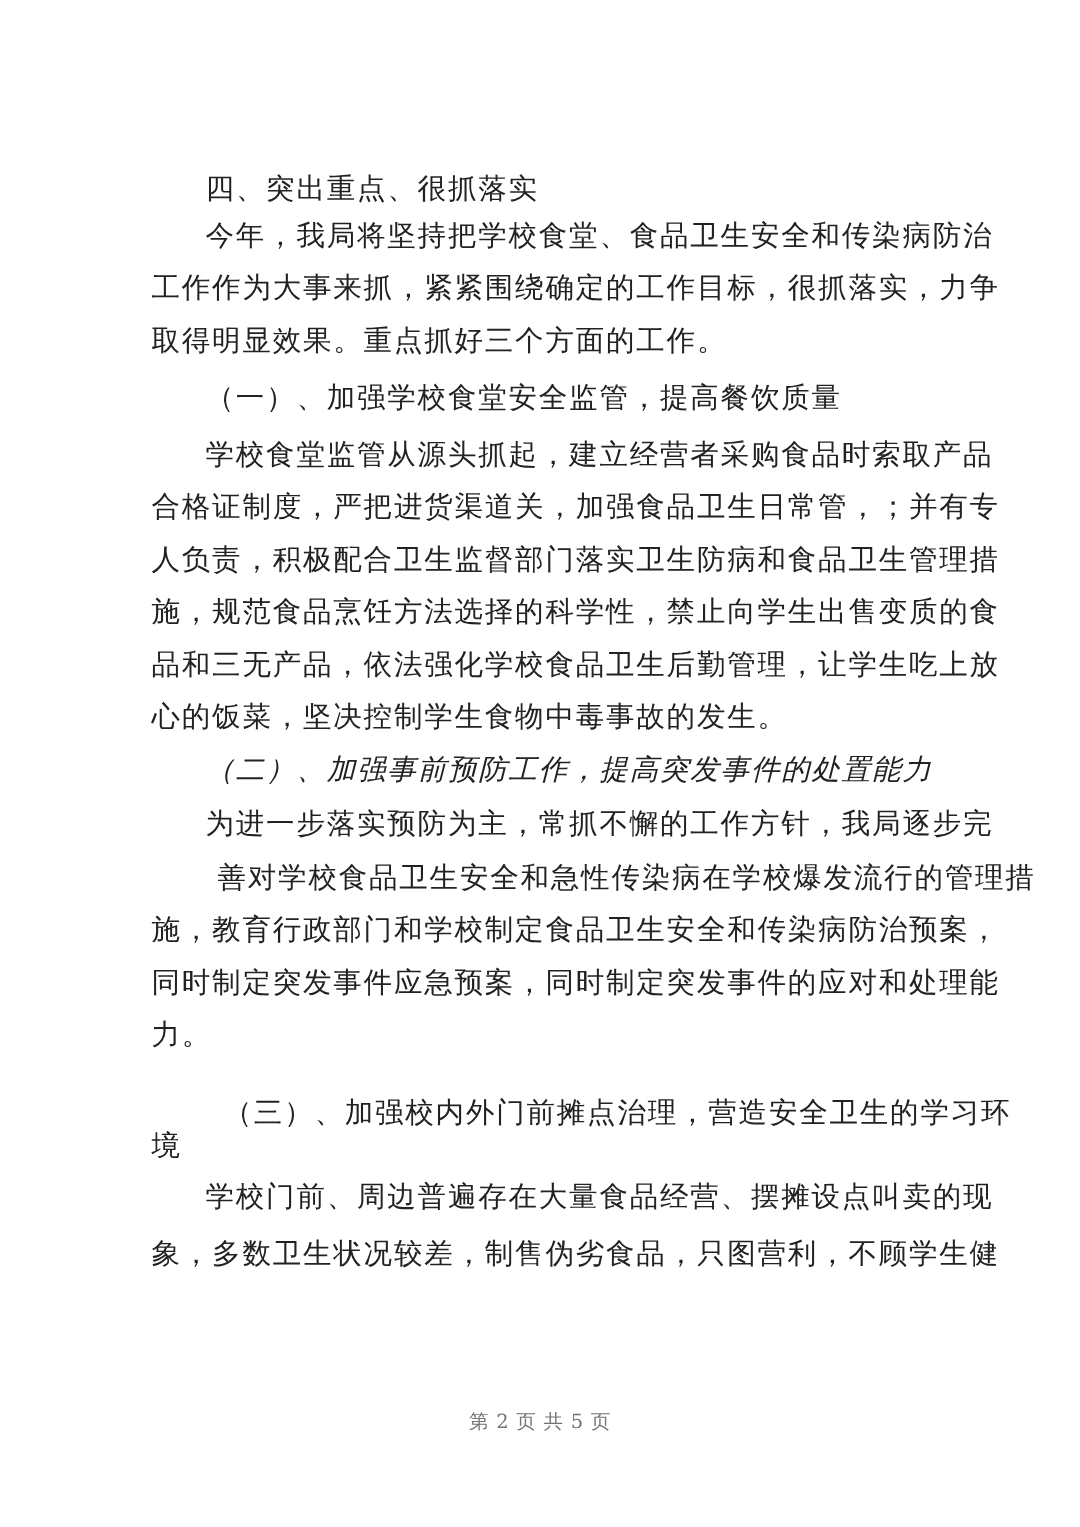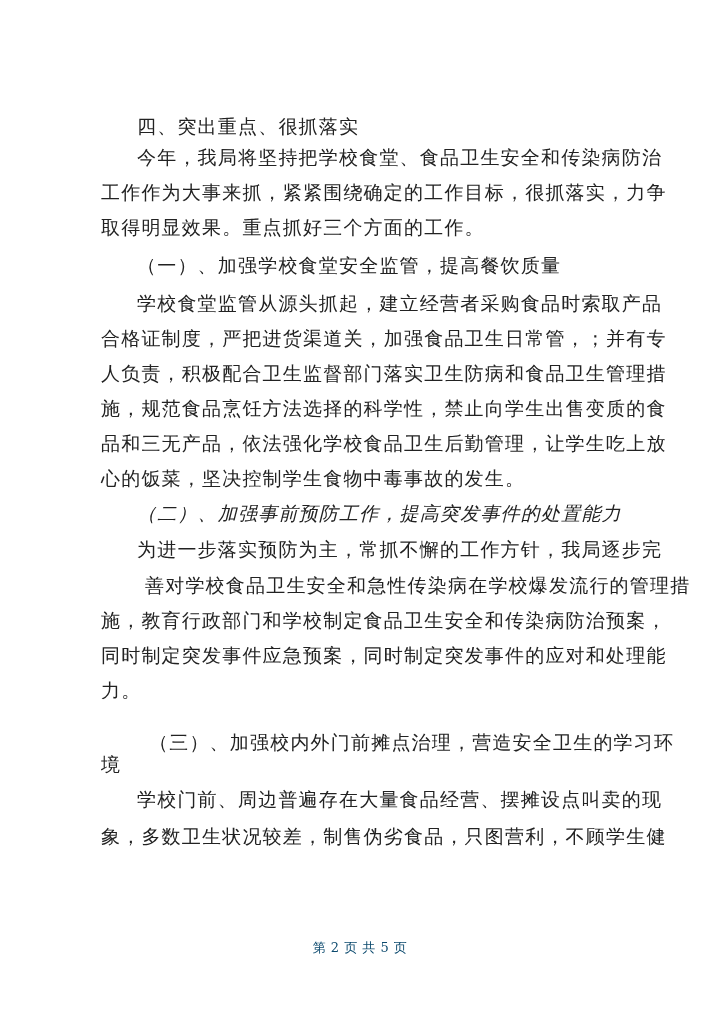--- a/index.html
+++ b/index.html
@@ -14,21 +14,21 @@
     position: absolute; left: 101px; width: 532px;
     font-size: 19px; line-height: 24px; height: 24px;
     white-space: nowrap; letter-spacing: 1.2px;
     text-align: justify; text-align-last: justify;
   }
   .line.indent { left: 137px; width: 496px; }
   .line.last { text-align-last: left; }
   .line.head { left: 137px; text-align-last: left; }
   .footer {
     position: absolute; top: 939px; left: 0; width: 720px; text-align: center;
-    font-size: 13px; color: #0c4a6e; letter-spacing: 0.5px;
+    font-size: 13px; color: #737373; letter-spacing: 0.5px;
   }
 </style>
 </head>
 <body>
 
 <div class="page">
   <div id="lines">
       <div class="line head" style="top: 114px;">四、突出重点、很抓落实</div>
       <div class="line indent" style="top: 145px;">今年，我局将坚持把学校食堂、食品卫生安全和传染病防治</div>
       <div class="line" style="top: 180px;">工作作为大事来抓，紧紧围绕确定的工作目标，很抓落实，力争</div>
@@ -41,17 +41,17 @@
       <div class="line" style="top: 431px;">品和三无产品，依法强化学校食品卫生后勤管理，让学生吃上放</div>
       <div class="line last" style="top: 466px;">心的饭菜，坚决控制学生食物中毒事故的发生。</div>
       <div class="line head" style="top: 501px; font-style: italic;">（二）、加强事前预防工作，提高突发事件的处置能力</div>
       <div class="line indent" style="top: 537px;">为进一步落实预防为主，常抓不懈的工作方针，我局逐步完</div>
       <div class="line" style="top: 573px; margin-left: 44px;">善对学校食品卫生安全和急性传染病在学校爆发流行的管理措</div>
       <div class="line" style="top: 608px;">施，教育行政部门和学校制定食品卫生安全和传染病防治预案，</div>
       <div class="line" style="top: 643px;">同时制定突发事件应急预案，同时制定突发事件的应对和处理能</div>
       <div class="line last" style="top: 678px;">力。</div>
       <div class="line indent" style="top: 730px; margin-left: 12px;">（三）、加强校内外门前摊点治理，营造安全卫生的学习环</div>
       <div class="line last" style="top: 752px;">境</div>
-      <div class="line indent" style="top: 787px;">学校门前、周边普遍存在大量食品经营、摆摊设点叫卖的现</div>
+      <div class="line indent" style="top: 787px; font-family: Liberation Mono, monospace;">学校门前、周边普遍存在大量食品经营、摆摊设点叫卖的现</div>
       <div class="line" style="top: 824px;">象，多数卫生状况较差，制售伪劣食品，只图营利，不顾学生健</div>
     </div>
   <div class="footer">第 2 页  共 5 页</div>
 </div>
 
 </body></html>

